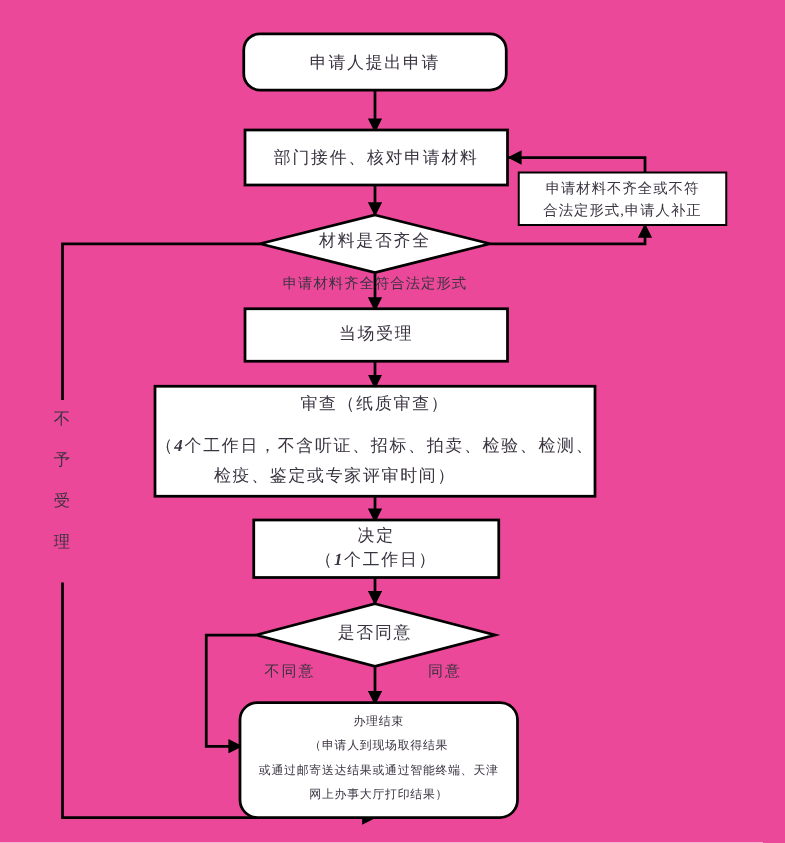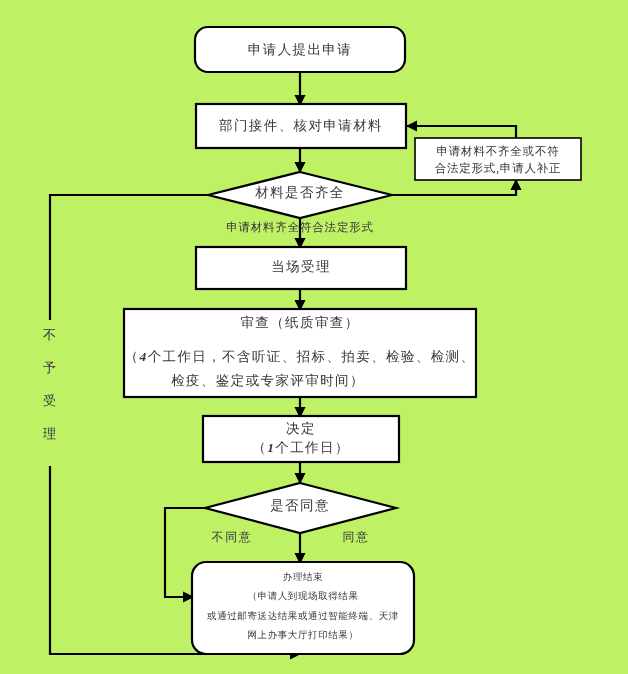--- a/index.html
+++ b/index.html
@@ -7,21 +7,21 @@
     padding: 0;
     background: #ffffff;
   }
   body {
     font-family: "Liberation Serif", "DejaVu Serif", serif;
   }
   #flowchart-root {
     position: relative;
     width: 628px;
     height: 674px;
-    background: #bef264;
+    background: #ec4899;
     overflow: hidden;
   }
   svg#flow-svg {
     display: block;
     width: 628px;
     height: 674px;
   }
   .node-shape {
     fill: #ffffff;
     stroke: #000000;

